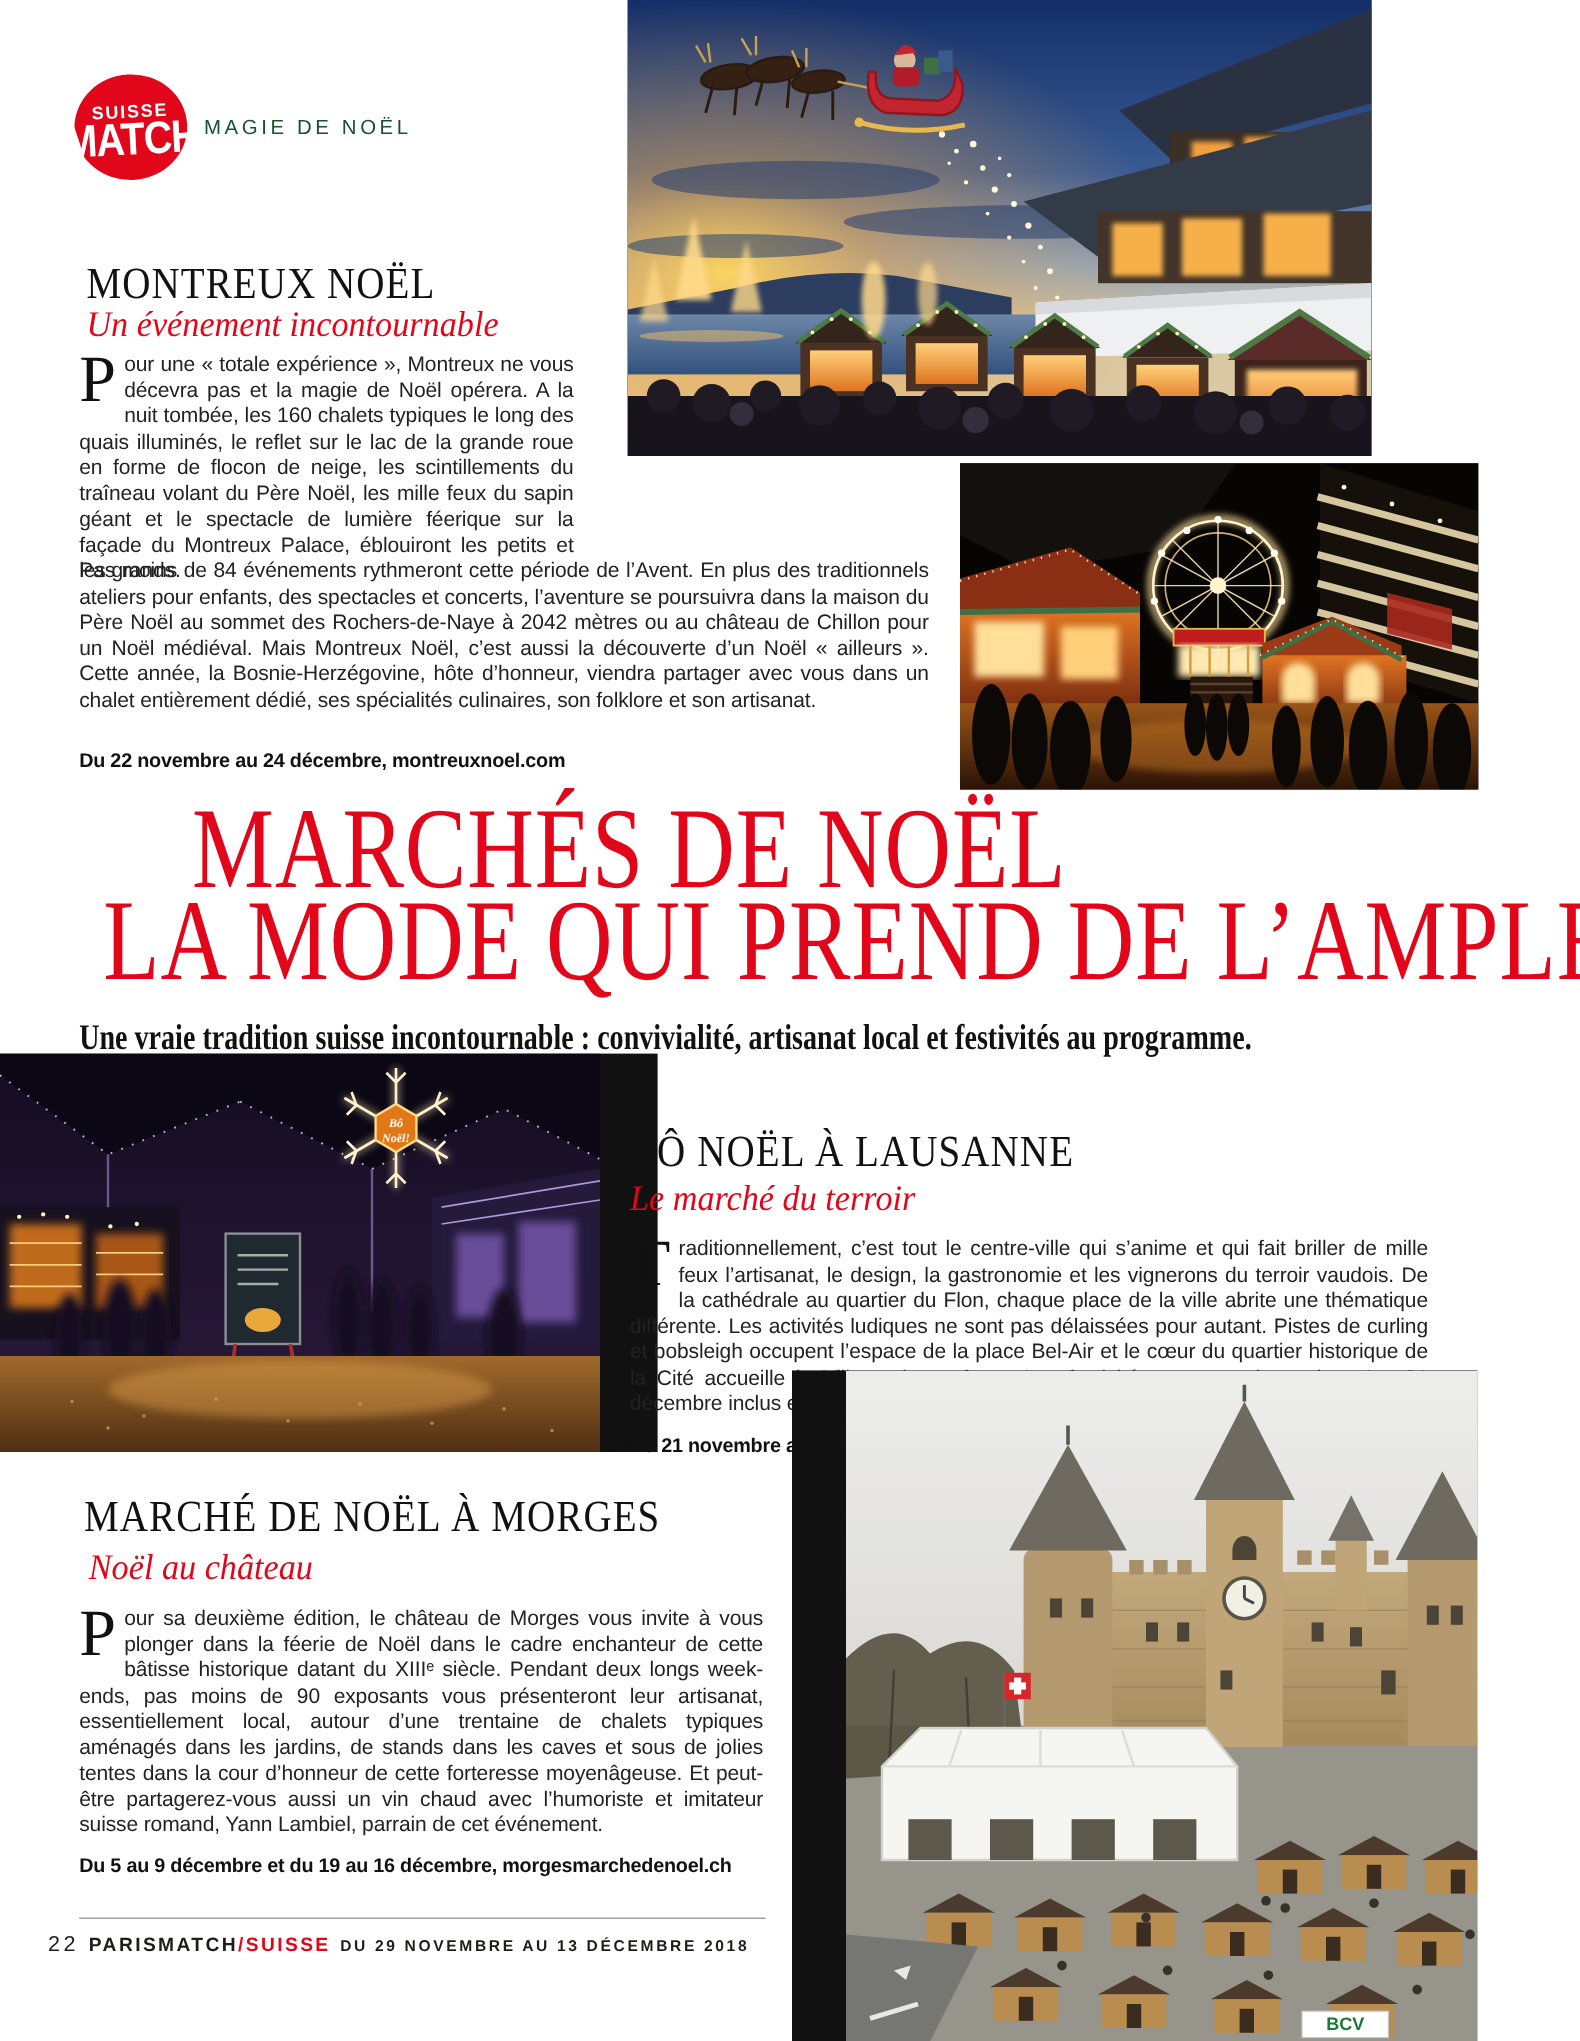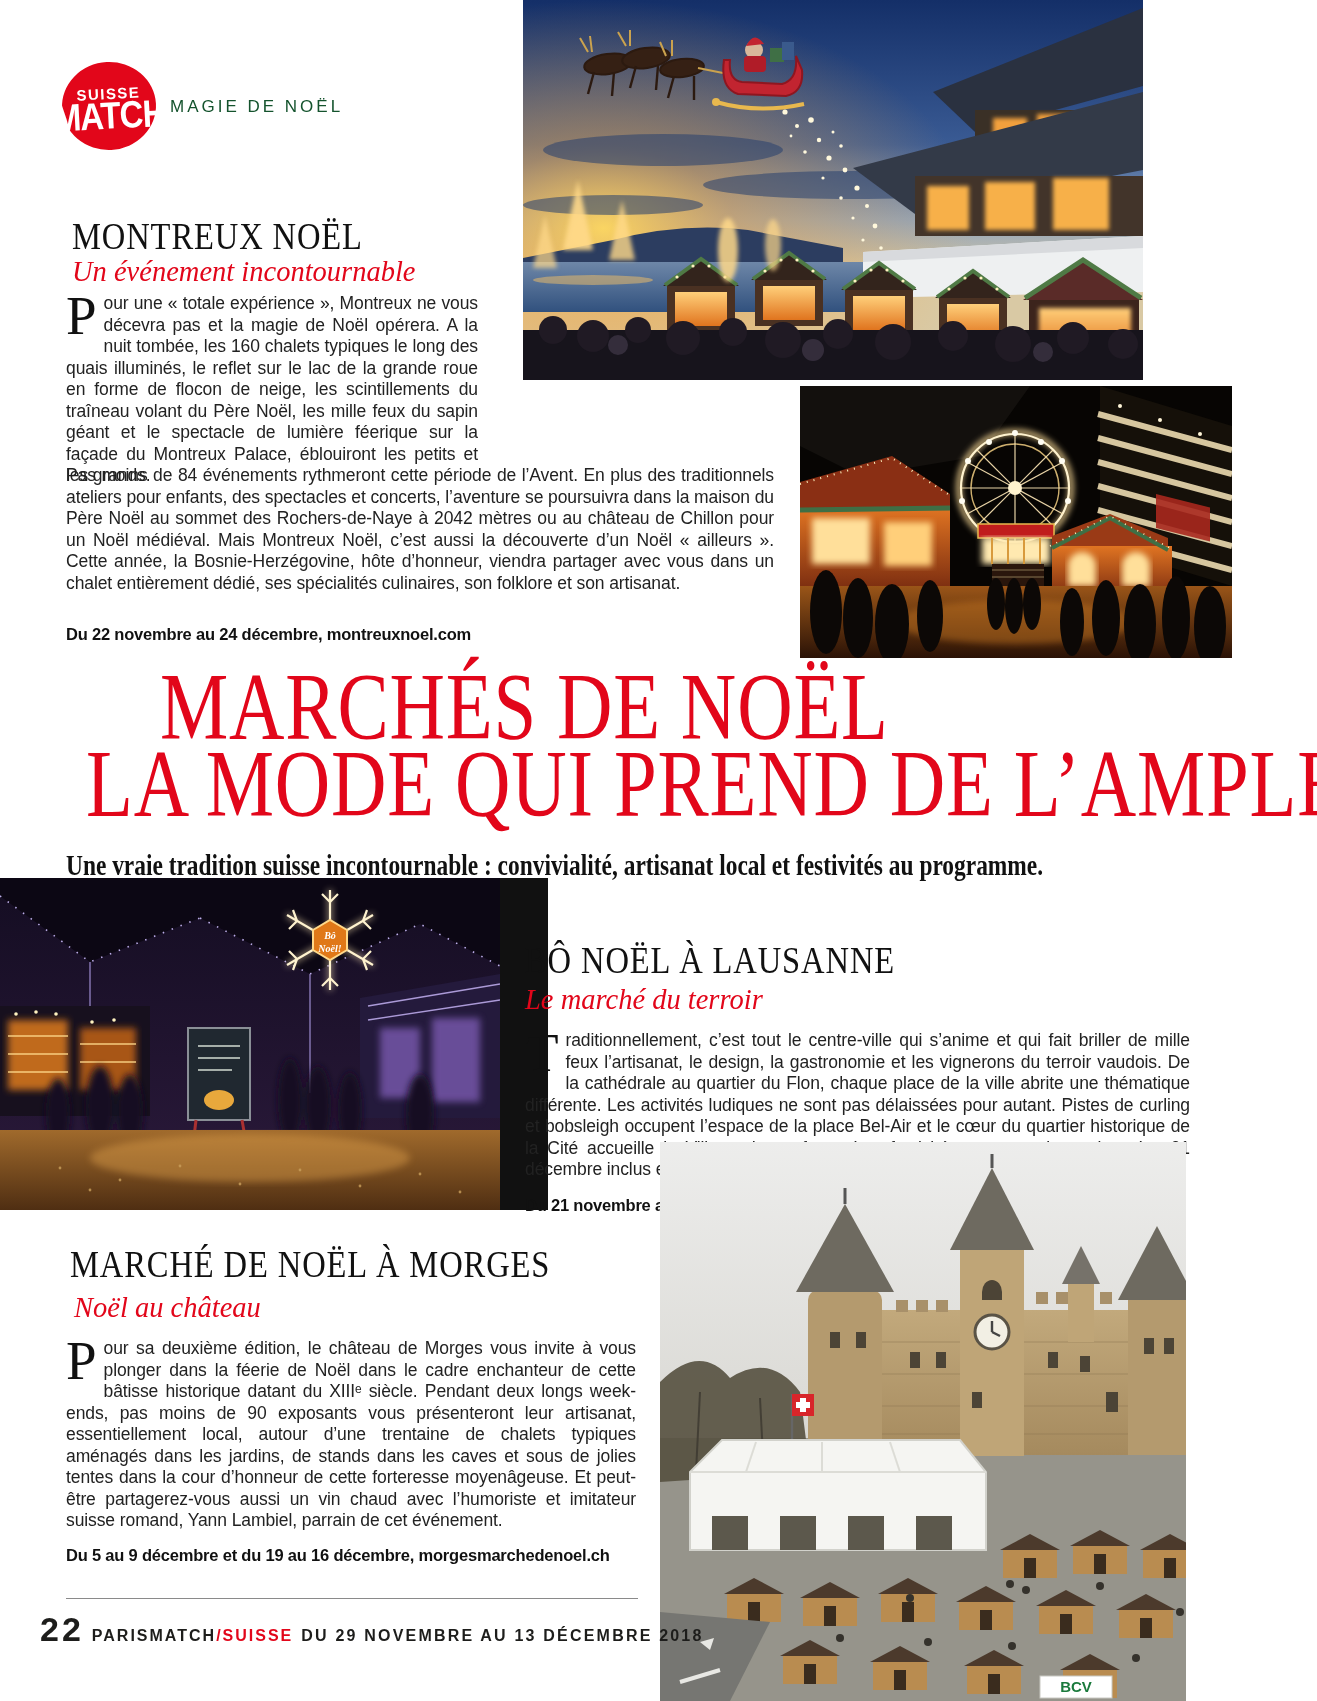--- a/index.html
+++ b/index.html
@@ -53,24 +53,24 @@
   .byline{font-size:17px;color:#222;}
   .byline b{font-weight:bold;}
 
   
   .photo{overflow:hidden;background:#111;}
   .photo svg{display:block;}
 
   
   .footer-rule{left:66px;top:1598px;width:572px;height:1px;background:#8a8a8a;}
   .footer{left:40px;top:1610px;display:flex;align-items:baseline;white-space:nowrap;color:#1d1d1b;}
-  .footer .pg{font-size:34px;letter-spacing:3px;font-weight:700;margin-right:8px;text-align:right;}
+  .footer .pg{font-size:18px;letter-spacing:3px;font-weight:400;margin-right:8px;text-align:right;}
   .footer .mag{font-size:16px;font-weight:bold;letter-spacing:2px;}
   .footer .red{color:#e2061a;font-weight:bold;font-size:16px;letter-spacing:2px;}
-  .footer .issue{font-size:16px;font-weight:bold;letter-spacing:2.2px;margin-left:8px;}
+  .footer .issue{font-size:13px;font-weight:bold;letter-spacing:2.2px;margin-left:8px;}
 </style>
 </head>
 <body>
 
 <div class="abs logo-badge">
   <span class="logo-top">SUISSE</span>
   <span class="logo-bottom">MATCH</span>
 </div>
 <div class="abs kicker">MAGIE DE NOËL</div>
 
@@ -498,21 +498,21 @@
 </div>
 <div class="abs dates" style="left:525px;top:1196px;">Du 21 novembre au 31 décembre, bo-noel.ch</div>
 
 <div class="abs sec-title" style="left:70px;top:1246px;">MARCHÉ DE NOËL À MORGES</div>
 <div class="abs sec-sub" style="left:74px;top:1292px;">Noël au château</div>
 <div class="abs copy" style="left:66px;top:1338px;width:570px;">
   <span class="dropcap">P</span><span>our sa deuxième édition, le château de Morges vous invite à vous plonger dans la féerie de Noël dans le cadre enchanteur de cette bâtisse historique datant du XIIIᵉ siècle. Pendant deux longs week-ends, pas moins de 90 exposants vous présenteront leur artisanat, essentiellement local, autour d’une trentaine de chalets typiques aménagés dans les jardins, de stands dans les caves et sous de jolies tentes dans la cour d’honneur de cette forteresse moyenâgeuse. Et peut-être partagerez-vous aussi un vin chaud avec l’humoriste et imitateur suisse romand, Yann Lambiel, parrain de cet événement.</span>
 </div>
 <div class="abs dates" style="left:66px;top:1546px;">Du 5 au 9 décembre et du 19 au 16 décembre, morgesmarchedenoel.ch</div>
 
-<div class="abs photo" style="left:660px;top:1142px;width:526px;height:559px;" role="img" aria-label="Château de Morges, tente blanche et chalets du marché de Noël vus du ciel">
+<div class="abs photo" style="left:660px;top:1142px;width:526px;height:559px;padding-left:45px;" role="img" aria-label="Château de Morges, tente blanche et chalets du marché de Noël vus du ciel">
   <svg width="657" height="559" viewBox="0 0 657 559">
     <defs>
       <linearGradient id="sky4" x1="0" y1="0" x2="0" y2="1">
         <stop offset="0" stop-color="#ededec"></stop>
           <stop offset="1" stop-color="#d9d8d3"></stop>
       </linearGradient>
       <linearGradient id="stone4" x1="0" y1="0" x2="0" y2="1">
         <stop offset="0" stop-color="#c2a97c"></stop>
           <stop offset="1" stop-color="#a58a5e"></stop>
       </linearGradient>

